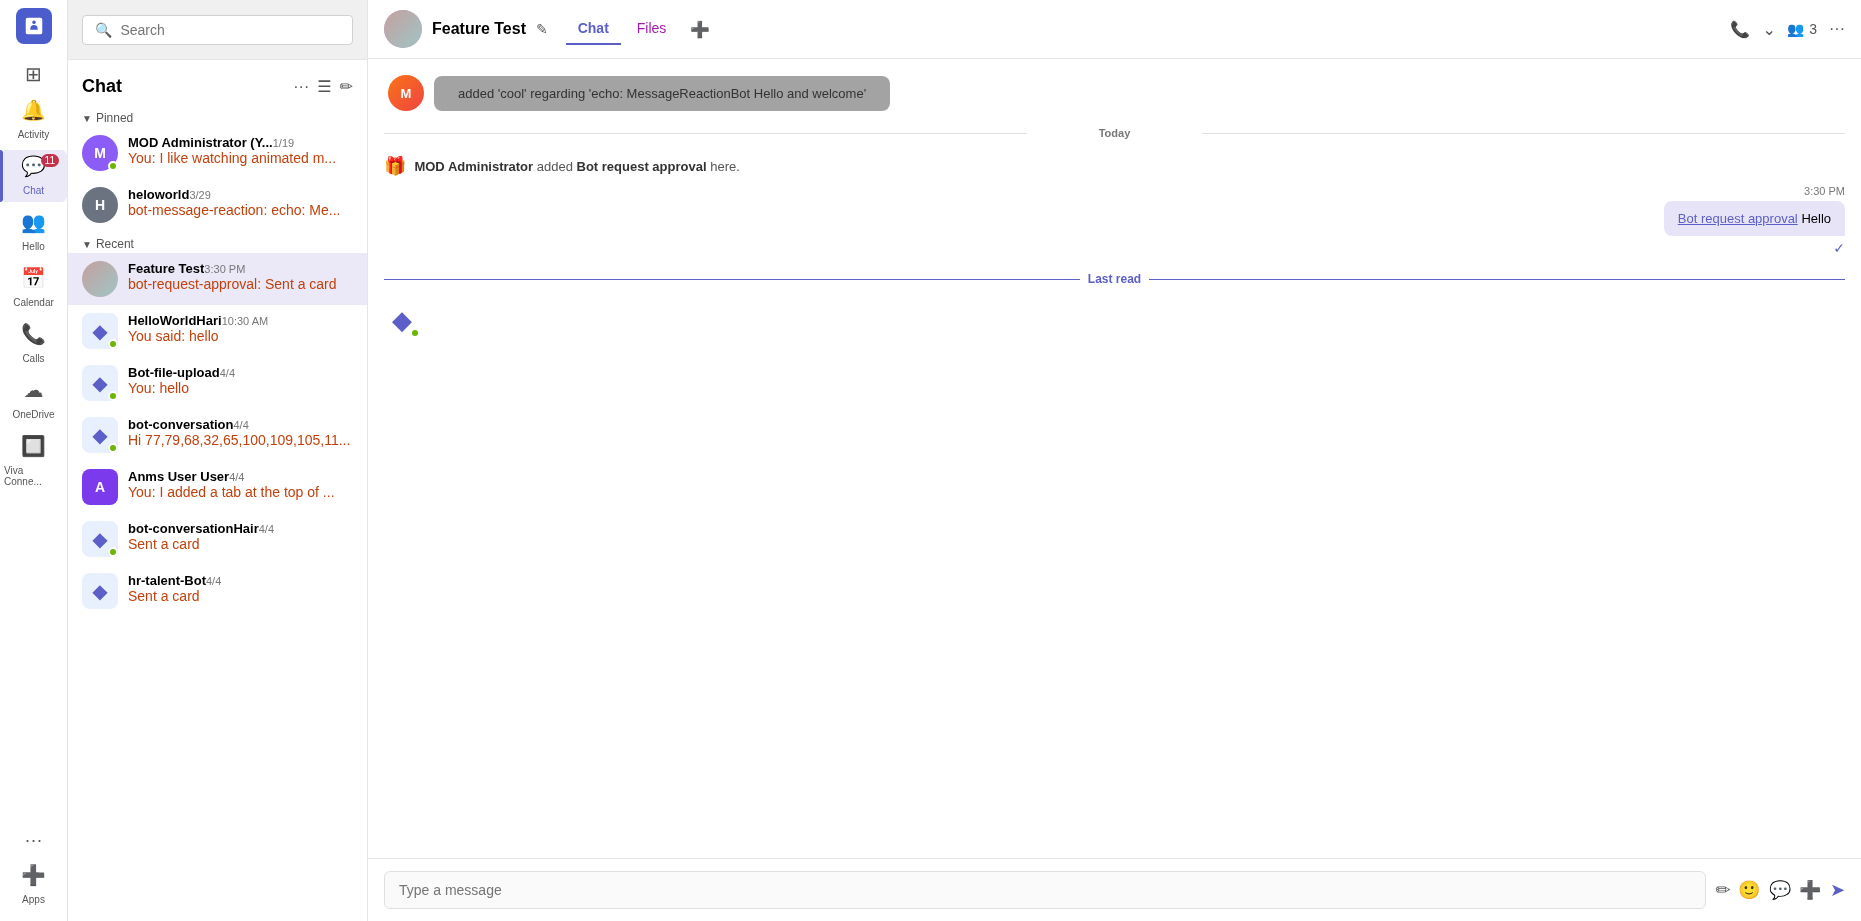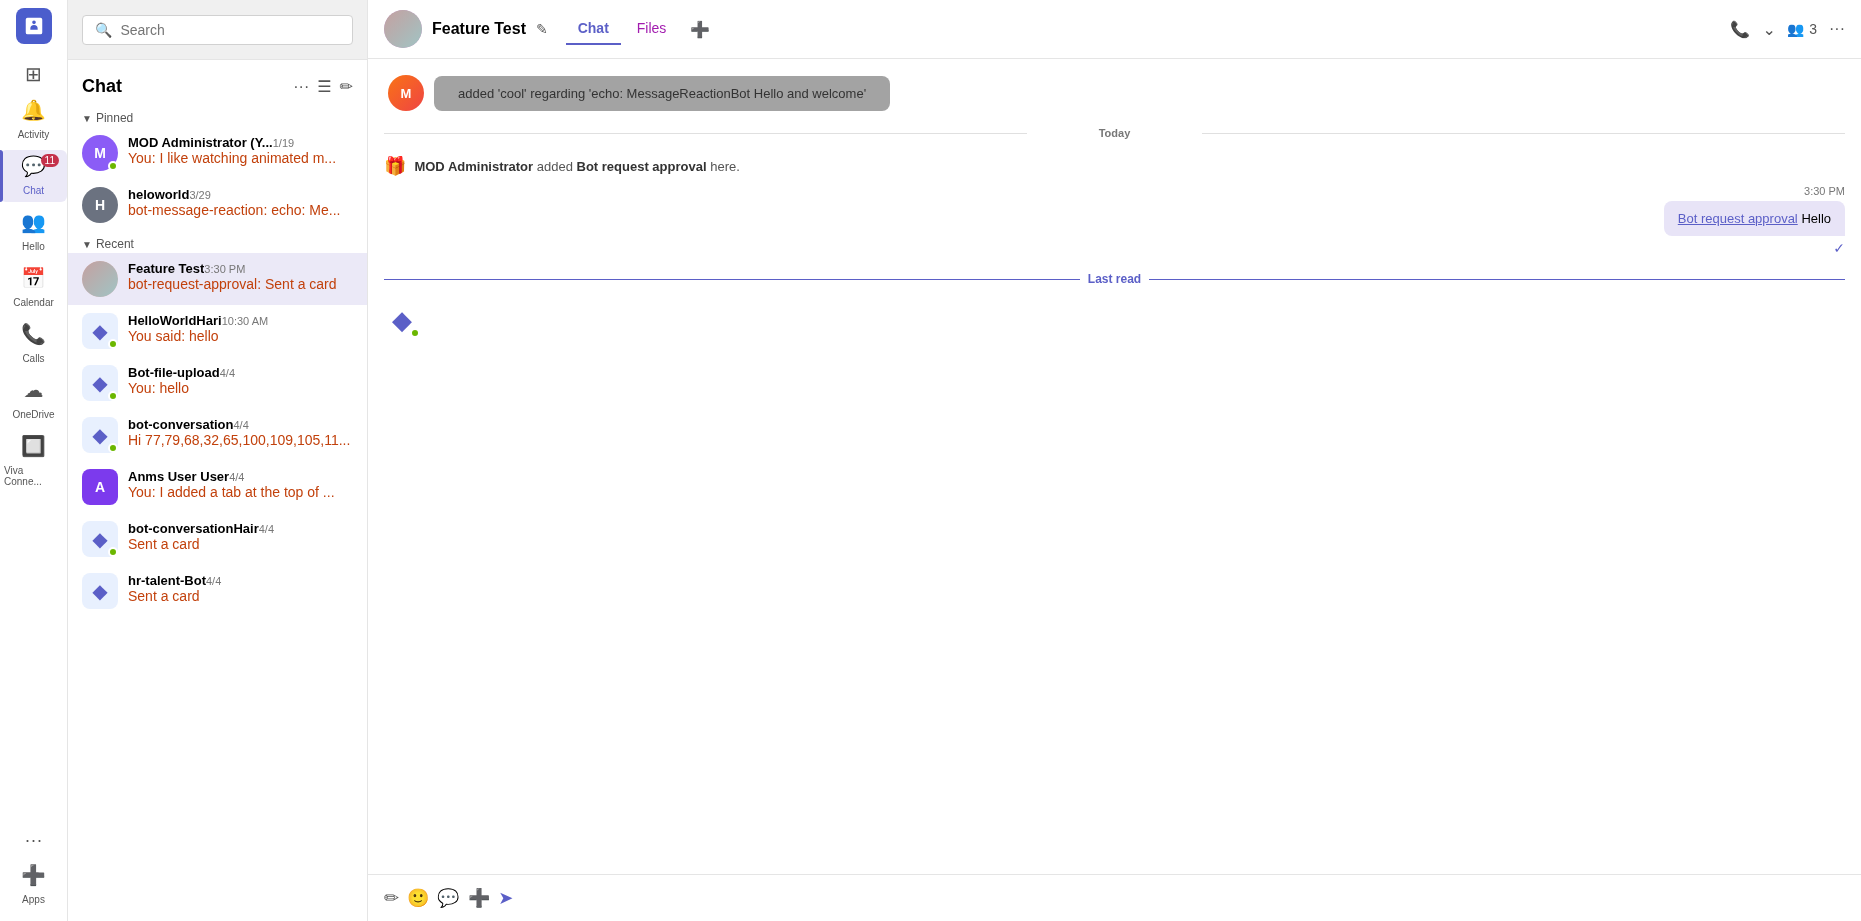--- a/index.html
+++ b/index.html
@@ -506,20 +506,21 @@
 
     <div class="bot-msg-row">
       <div class="bot-avatar-sm">
         <span style="color:#5b5fc7;font-size:26px;">◆</span>
         <span class="online-dot" style="width:10px;height:10px;border-radius:50%;background:#6bb700;border:2px solid #fff;position:absolute;bottom:0;right:0;"></span>
       </div>
     </div>
   </div>
 
   <div class="msg-input-area">
+    <input class="msg-input" type="text" placeholder="Type a message" style="">
     <div class="msg-input-icons">
       <span class="msg-input-icon">✏</span>
       <span class="msg-input-icon">🙂</span>
       <span class="msg-input-icon">💬</span>
       <span class="msg-input-icon">➕</span>
       <span class="send-icon">➤</span>
     </div>
   </div>
 </div>
 

